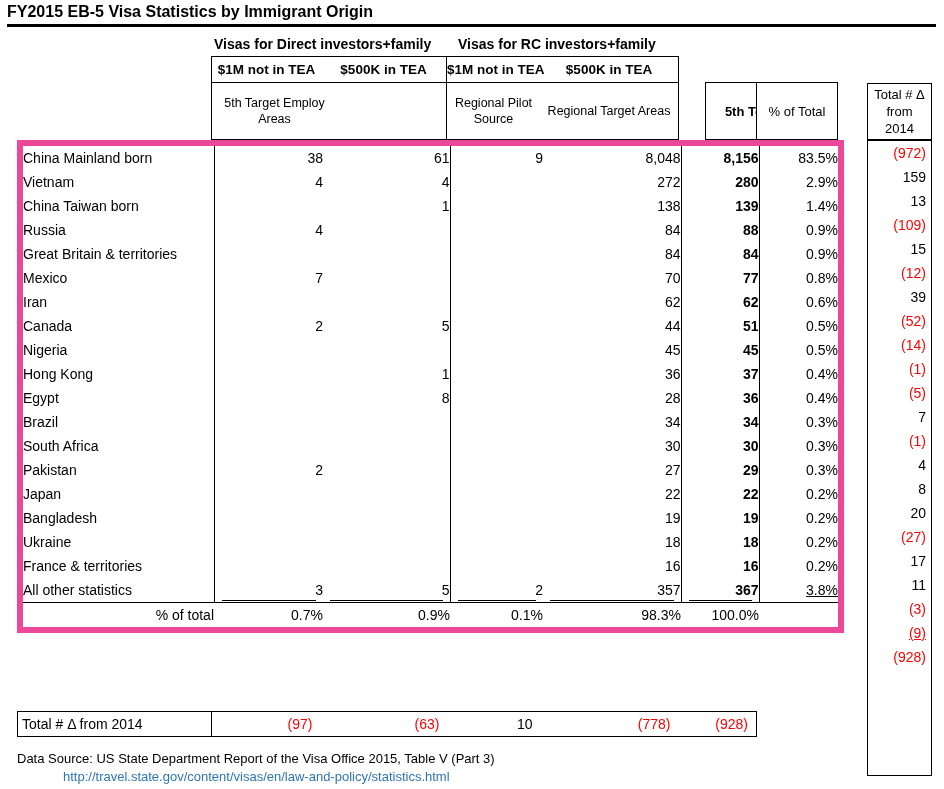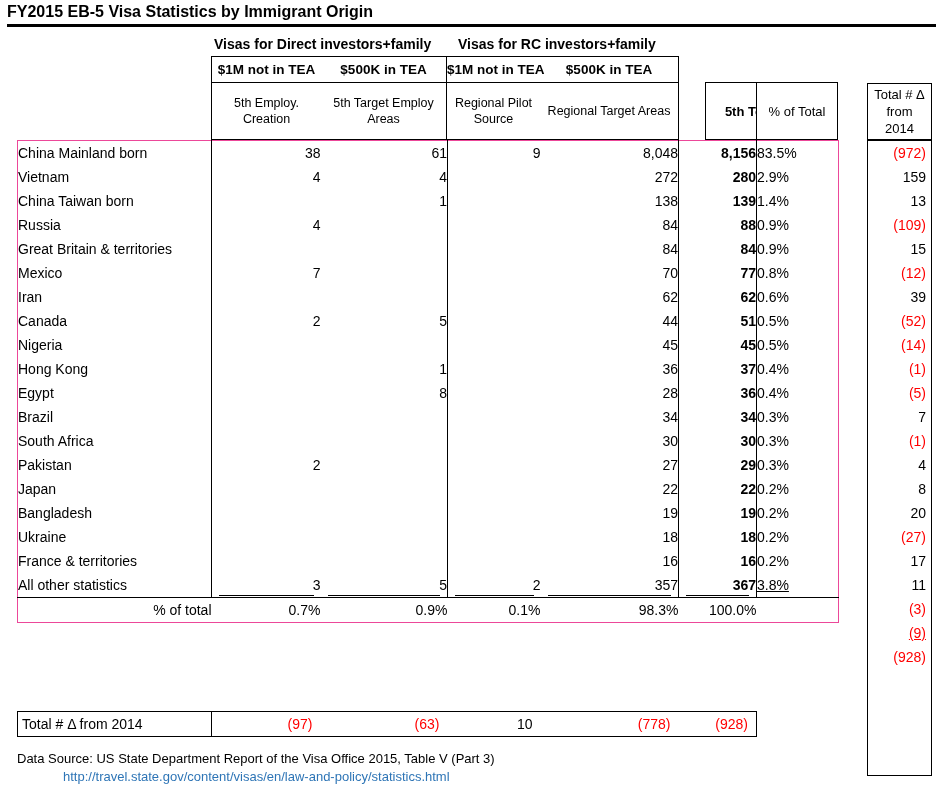--- a/index.html
+++ b/index.html
@@ -29,30 +29,30 @@
   #ch-pct    { left:756px; width:82px; justify-content:center; font-size:13px; }
   .colhdr .half { display:flex; align-items:center; justify-content:center; text-align:center;
                   font-size:12.5px; line-height:16px; height:100%; }
   #ch-direct .h1 { width:109px; } #ch-direct .h2 { width:125px; }
   #ch-rc .h1 { width:93px; } #ch-rc .h2 { width:138px; }
 
   #delta-hdr { left:867px; top:83px; width:65px; height:57px; display:flex; align-items:center;
                justify-content:center; text-align:center; font-size:13px; line-height:17px; white-space:pre-line; }
 
   table.main { position:absolute; left:17px; top:140px; border-collapse:collapse;
-               table-layout:fixed; border:1px solid #ec4899; }
+               table-layout:fixed; border:6px solid #ec4899; }
   table.main td { height:24px; padding:0; font-size:14px; line-height:24px; overflow:hidden;
                   white-space:nowrap; position:relative; }
   td.country { text-align:left; padding-left:3px; }
   td.n1  { text-align:right; padding-right:14px; }
   td.n2  { text-align:right; padding-right:13px; }
   td.n3  { text-align:right; padding-right:7px; }
   td.n4  { text-align:right; padding-right:7px; }
   td.ntot { text-align:right; padding-right:12px; font-weight:bold; }
-  td.pct { text-align:left; }
+  td.pct { text-align:right; }
   td.bl  { border-left:1px solid #000; }
   td.rlabel { text-align:right; padding-right:3px; font-weight:bold; }
   td.plabel { text-align:right; padding-right:3px; }
   td.pv { text-align:right; padding-right:8px; }
   tr.total-row td { font-weight:bold; }
   tr.total-row td.pct { font-weight:normal; }
   tr.pct-row td { border-top:1px solid #000; }
   .sumline { position:absolute; left:7px; right:7px; bottom:1px; border-bottom:1.5px solid #000; }
   .u { text-decoration:underline; }
   .neg { color:#FF0000; }
@@ -85,21 +85,20 @@
   <div class="box sub" id="sub-direct">
     <div class="half h1">$1M not in TEA</div>
     <div class="half h2">$500K in TEA</div>
   </div>
   <div class="box sub" id="sub-rc">
     <div class="half h1">$1M not in TEA</div>
     <div class="half h2">$500K in TEA</div>
   </div>
 
   <div class="box colhdr" id="ch-direct">
-    <div class="half h1">5th Employ. Creation</div>
     <div class="half h2">5th Target Employ Areas</div>
   </div>
   <div class="box colhdr" id="ch-rc">
     <div class="half h1">Regional Pilot Source</div>
     <div class="half h2">Regional Target Areas</div>
   </div>
   <div class="box colhdr" id="ch-total">5th Total</div>
   <div class="box colhdr" id="ch-pct">% of Total</div>
   <div class="box" id="delta-hdr">Total # Δ
 from

